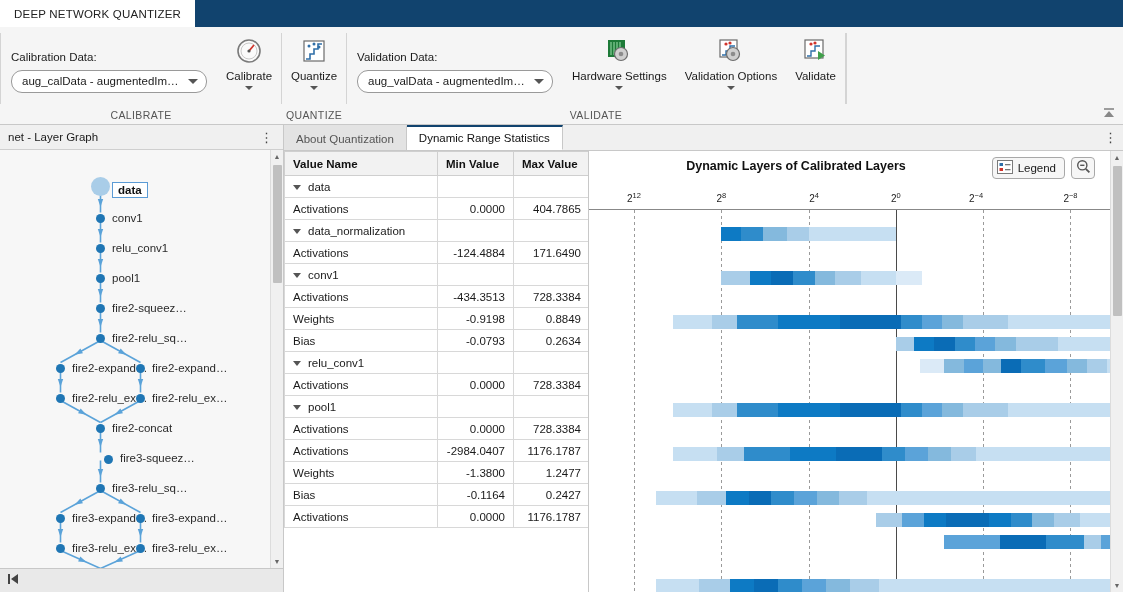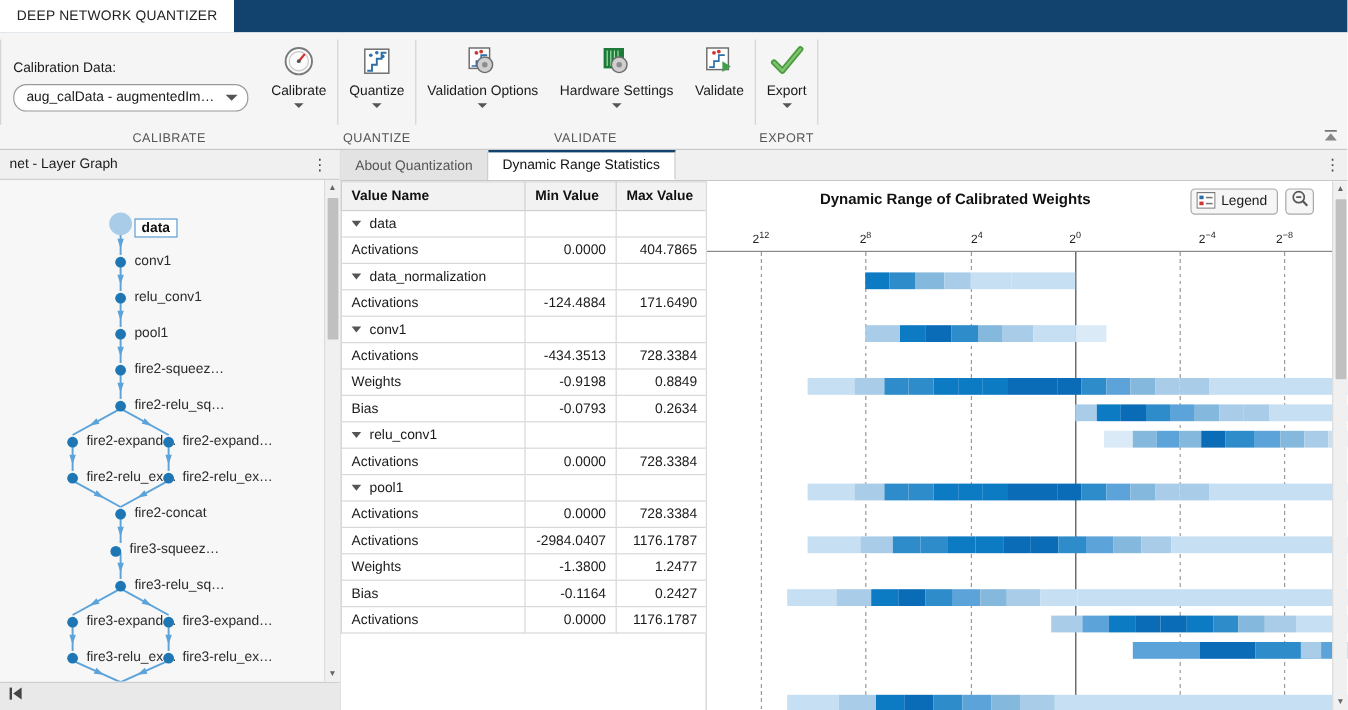--- a/index.html
+++ b/index.html
@@ -225,78 +225,70 @@
           <div class="tx">Quantize</div>
           <div class="caret"></div>
         </div>
       </div>
       <div class="rib-label">QUANTIZE</div>
     </div>
     <div class="rib-sep"></div>
 
     <div class="rib-section">
       <div class="rib-body">
+        <div class="field-group">
+          <div class="field-label">Validation Data:</div>
+          <div class="combo">
+            <span class="ctxt">aug_valData - augmentedIm…</span>
+            <span class="cdn"></span>
+          </div>
+        </div>
+        <div class="big-btn">
+          <div class="ic">
+            <svg width="28" height="26" viewBox="0 0 28 26">
+              <rect x="3" y="2" width="17" height="17" fill="#1d7a38"></rect>
+              <path d="M6 4 v13 M9 4 v13 M12 4 v13 M15 4 v13" stroke="#9fe0ad" stroke-width="1"></path>
+              <circle cx="16" cy="16" r="6.5" fill="#cfcfcf" stroke="#6d6d6d" stroke-width="1.2"></circle>
+              <circle cx="16" cy="16" r="2.3" fill="#8c8c8c"></circle>
+            </svg>
+          </div>
+          <div class="tx">Hardware Settings</div>
+          <div class="caret"></div>
+        </div>
         <div class="big-btn">
           <div class="ic">
             <svg width="28" height="26" viewBox="0 0 28 26">
               <rect x="3" y="2" width="17" height="17" fill="#ffffff" stroke="#6b6b6b" stroke-width="1.2"></rect>
               <polyline points="5,17 9,17 9,13 13,13 13,8 18,8" fill="none" stroke="#2f6fa8" stroke-width="1.4"></polyline>
               <circle cx="9" cy="6" r="1.6" fill="#d0342c"></circle>
               <circle cx="13" cy="5" r="1.6" fill="#d0342c"></circle>
               <circle cx="16" cy="16" r="6.5" fill="#cfcfcf" stroke="#6d6d6d" stroke-width="1.2"></circle>
               <circle cx="16" cy="16" r="2.3" fill="#8c8c8c"></circle>
             </svg>
           </div>
           <div class="tx">Validation Options</div>
           <div class="caret"></div>
         </div>
         <div class="big-btn">
           <div class="ic">
             <svg width="28" height="26" viewBox="0 0 28 26">
-              <rect x="3" y="2" width="17" height="17" fill="#1d7a38"></rect>
-              <path d="M6 4 v13 M9 4 v13 M12 4 v13 M15 4 v13" stroke="#9fe0ad" stroke-width="1"></path>
-              <circle cx="16" cy="16" r="6.5" fill="#cfcfcf" stroke="#6d6d6d" stroke-width="1.2"></circle>
-              <circle cx="16" cy="16" r="2.3" fill="#8c8c8c"></circle>
-            </svg>
-          </div>
-          <div class="tx">Hardware Settings</div>
-          <div class="caret"></div>
-        </div>
-        <div class="big-btn">
-          <div class="ic">
-            <svg width="28" height="26" viewBox="0 0 28 26">
               <rect x="3" y="2" width="18" height="18" fill="#ffffff" stroke="#6b6b6b" stroke-width="1.2"></rect>
               <polyline points="5,18 9,18 9,13 13,13 13,8 18,8" fill="none" stroke="#2f6fa8" stroke-width="1.4"></polyline>
               <circle cx="9" cy="6" r="1.6" fill="#d0342c"></circle>
               <circle cx="13" cy="5" r="1.6" fill="#d0342c"></circle>
               <polygon points="16,13 23,17.5 16,22" fill="#3f9f4a"></polygon>
             </svg>
           </div>
           <div class="tx">Validate</div>
         </div>
       </div>
       <div class="rib-label">VALIDATE</div>
     </div>
     <div class="rib-sep"></div>
 
-    <div class="rib-section">
-      <div class="rib-body">
-        <div class="big-btn">
-          <div class="ic">
-            <svg width="30" height="26" viewBox="0 0 30 26">
-              <polyline points="4,14 11,21 26,3" fill="none" stroke="#4a9c3f" stroke-width="5" stroke-linecap="round" stroke-linejoin="round"></polyline>
-              <polyline points="4,14 11,21 26,3" fill="none" stroke="#7fc46f" stroke-width="2" stroke-linecap="round" stroke-linejoin="round"></polyline>
-            </svg>
-          </div>
-          <div class="tx">Export</div>
-          <div class="caret"></div>
-        </div>
-      </div>
-      <div class="rib-label">EXPORT</div>
-    </div>
     <div class="rib-sep"></div>
 
     <div class="ribbon-collapse">
       <svg width="14" height="12" viewBox="0 0 14 12">
         <line x1="2" y1="2" x2="12" y2="2" stroke="#777" stroke-width="1.4"></line>
         <polygon points="7,4 12,10 2,10" fill="#888"></polygon>
       </svg>
     </div>
   </div>
 
@@ -387,21 +379,21 @@
               <div class="lbl">fire2-relu_ex…</div>
             </div>
             <div class="node" style="left: 136px; top: 242px;">
               <div class="dot"></div>
               <div class="lbl">fire2-relu_ex…</div>
             </div>
             <div class="node" style="left: 96px; top: 272px;">
               <div class="dot"></div>
               <div class="lbl">fire2-concat</div>
             </div>
-            <div class="node" style="left: 92px; top: 302px; align-items: flex-end;">
+            <div class="node" style="left: 104px; top: 302px; align-items: flex-end;">
               <div class="dot"></div>
               <div class="lbl">fire3-squeez…</div>
             </div>
             <div class="node" style="left: 96px; top: 332px;">
               <div class="dot"></div>
               <div class="lbl">fire3-relu_sq…</div>
             </div>
             <div class="node" style="left: 56px; top: 362px;">
               <div class="dot"></div>
               <div class="lbl">fire3-expand…</div>
@@ -536,21 +528,21 @@
                 <tr>
                   <td class="sub">Activations</td>
                   <td class="num">0.0000</td>
                   <td class="num">1176.1787</td>
                 </tr>
               </tbody>
           </table>
         </div>
 
         <div class="chartwrap">
-          <div class="chart-title">Dynamic Range of Calibrated Weights</div>
+          <div class="chart-title">Dynamic Layers of Calibrated Layers</div>
           <div class="chart-btns">
             <div class="legend-btn">
               <span>
                 <svg width="16" height="14" viewBox="0 0 16 14">
                   <rect x="0.5" y="0.5" width="15" height="13" fill="#fff" stroke="#7a7a7a"></rect>
                   <rect x="2.5" y="3" width="3.5" height="3" fill="#2f6fa8"></rect>
                   <rect x="2.5" y="8" width="3.5" height="3" fill="#d0342c"></rect>
                   <rect x="8" y="4" width="5.5" height="1.3" fill="#777"></rect>
                   <rect x="8" y="9" width="5.5" height="1.3" fill="#777"></rect>
                 </svg>
@@ -570,21 +562,21 @@
           <div class="plot" id="plot">
             <div class="axis-line"></div>
           <div class="tick-lbl" style="left: 45px;">2<sup>12</sup></div>
               <div class="gridline" style="left: 45px;"></div>
               <div class="tick-lbl" style="left: 132.294px;">2<sup>8</sup></div>
               <div class="gridline" style="left: 132.294px;"></div>
               <div class="tick-lbl" style="left: 225px;">2<sup>4</sup></div>
               <div class="gridline" style="left: 219.588px;"></div>
               <div class="tick-lbl" style="left: 306.882px;">2<sup>0</sup></div>
               <div class="gridline zero" style="left: 306.882px;"></div>
-              <div class="tick-lbl" style="left: 417px; text-align: center;">2<sup>−4</sup></div>
+              <div class="tick-lbl" style="left: 387px; text-align: center;">2<sup>−4</sup></div>
               <div class="gridline" style="left: 394.176px;"></div>
               <div class="tick-lbl" style="left: 481.471px;">2<sup>−8</sup></div>
               <div class="gridline" style="left: 481.471px;"></div>
               <div class="barrow" style="top: 40px; left: 132.294px; width: 174.588px;">
                 <div class="seg" style="left: 0%; width: 11.25%; background: rgb(13, 122, 196);"></div>
                 <div class="seg" style="left: 11.25%; width: 12.5%; background: rgb(47, 140, 203);"></div>
                 <div class="seg" style="left: 23.75%; width: 13.75%; background: rgb(132, 185, 221);"></div>
                 <div class="seg" style="left: 37.5%; width: 12.5%; background: rgb(169, 205, 232);"></div>
                 <div class="seg" style="left: 50%; width: 20%; background: rgb(198, 223, 242);"></div>
                 <div class="seg" style="left: 70%; width: 30%; background: rgb(198, 223, 242);"></div>

